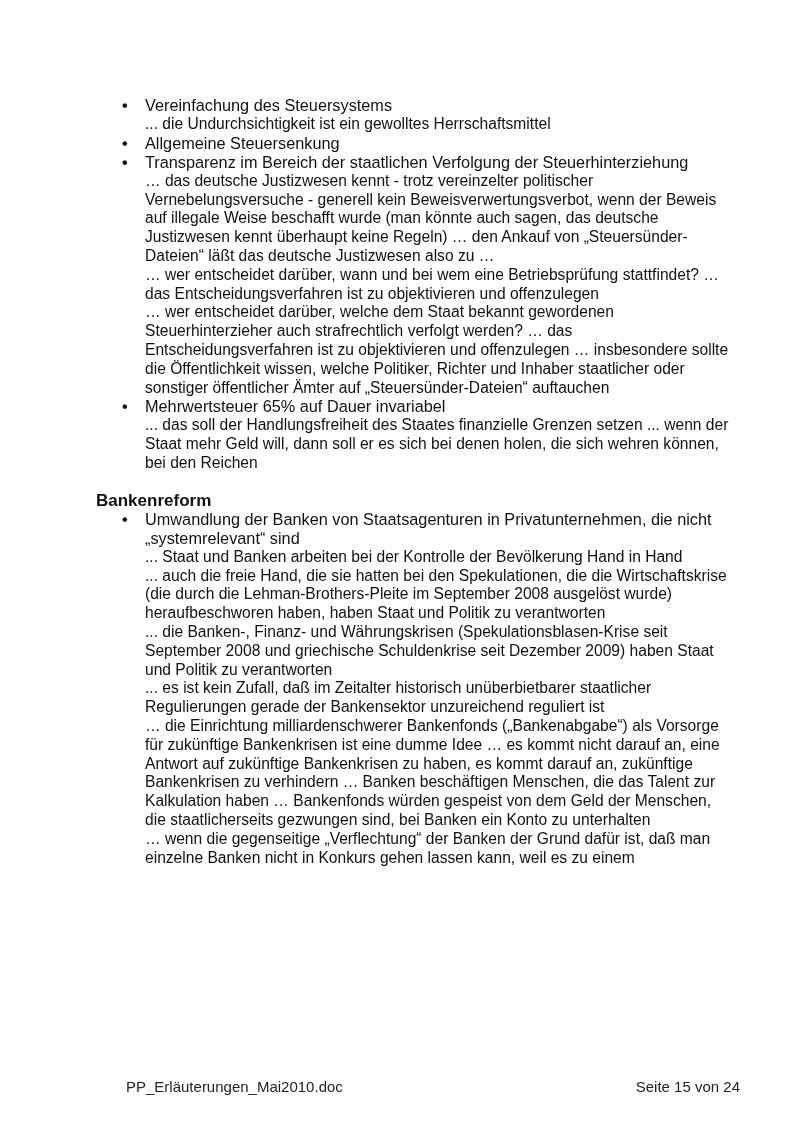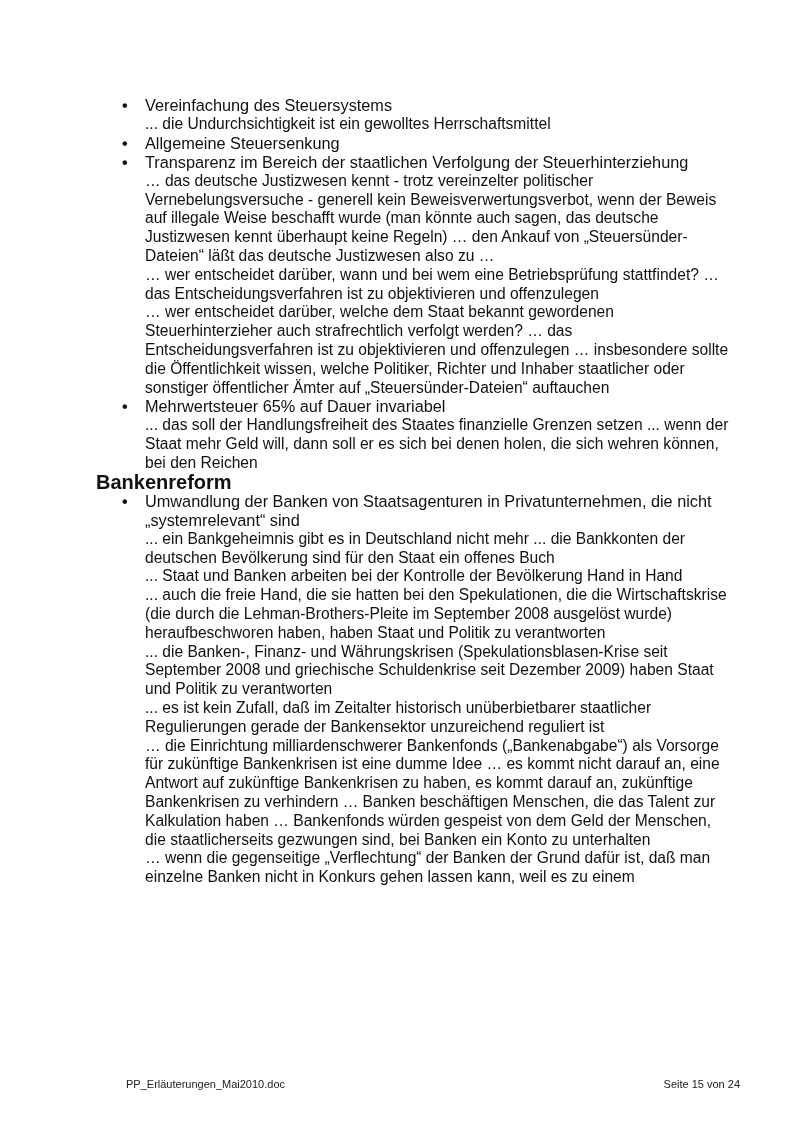--- a/index.html
+++ b/index.html
@@ -5,22 +5,22 @@
   html, body { margin: 0; padding: 0; background: #ffffff; }
   body { width: 806px; height: 1141px; position: relative; overflow: hidden;
          font-family: "Liberation Sans", sans-serif; color: #111; }
   .page { position: absolute; left: 0; top: 0; width: 806px; height: 1141px; }
   .content { position: absolute; left: 96px; top: 96px; width: 640px; }
   ul.items { list-style: none; margin: 0; padding: 0 0 0 49px; }
   ul.items li { position: relative; margin: 0; padding: 0; }
   .bullet { position: absolute; left: -23px; top: 0; font-size: 16px; line-height: 19px; font-weight: bold; }
   .heading { font-weight: normal; font-size: 16.3px; line-height: 19px; display: block; }
   .note { font-size: 15.6px; line-height: 18.8px; display: block; }
-  .section-title { font-weight: bold; font-size: 20px; line-height: 19px; }
-  .footer { position: absolute; top: 1078px; left: 96px; width: 614px; font-size: 11px; color: #222;
+  .section-title { font-weight: bold; font-size: 17px; line-height: 19px; margin-top: 18px; }
+  .footer { position: absolute; top: 1078px; left: 96px; width: 614px; font-size: 15px; color: #222;
             display: flex; justify-content: space-between; padding-left: 30px; }
 </style>
 </head>
 <body>
 
 <div class="page">
   <div class="content">
 
     <ul class="items">
       <li>
@@ -45,21 +45,20 @@
         <span class="note">... das soll der Handlungsfreiheit des Staates finanzielle Grenzen setzen ... wenn der Staat mehr Geld will, dann soll er es sich bei denen holen, die sich wehren können, bei den Reichen</span>
       </li>
     </ul>
 
     <div class="section-title">Bankenreform</div>
 
     <ul class="items">
       <li>
         <span class="bullet">•</span>
         <span class="heading">Umwandlung der Banken von Staatsagenturen in Privatunternehmen, die nicht „systemrelevant“ sind</span>
-        <span class="note">... ein Bankgeheimnis gibt es in Deutschland nicht mehr ... die Bankkonten der deutschen Bevölkerung sind für den Staat ein offenes Buch</span>
         <span class="note">... Staat und Banken arbeiten bei der Kontrolle der Bevölkerung Hand in Hand</span>
         <span class="note">... auch die freie Hand, die sie hatten bei den Spekulationen, die die Wirtschaftskrise (die durch die Lehman-Brothers-Pleite im September 2008 ausgelöst wurde) heraufbeschworen haben, haben Staat und Politik zu verantworten</span>
         <span class="note">... die Banken-, Finanz- und Währungskrisen (Spekulationsblasen-Krise seit September 2008 und griechische Schuldenkrise seit Dezember 2009)  haben Staat und Politik zu verantworten</span>
         <span class="note">... es ist kein Zufall, daß im Zeitalter historisch unüberbietbarer staatlicher Regulierungen gerade der Bankensektor unzureichend reguliert ist</span>
         <span class="note">… die Einrichtung milliardenschwerer Bankenfonds („Bankenabgabe“) als Vorsorge für zukünftige Bankenkrisen ist eine dumme Idee … es kommt nicht darauf an, eine Antwort auf zukünftige Bankenkrisen zu haben, es kommt darauf an, zukünftige Bankenkrisen zu verhindern … Banken beschäftigen Menschen, die das Talent zur Kalkulation haben … Bankenfonds würden gespeist von dem Geld der Menschen, die staatlicherseits gezwungen sind, bei Banken ein Konto zu unterhalten</span>
         <span class="note">… wenn die gegenseitige „Verflechtung“ der Banken der Grund dafür ist, daß man einzelne Banken nicht in Konkurs gehen lassen kann, weil es zu einem</span>
       </li>
     </ul>
   </div>
 

